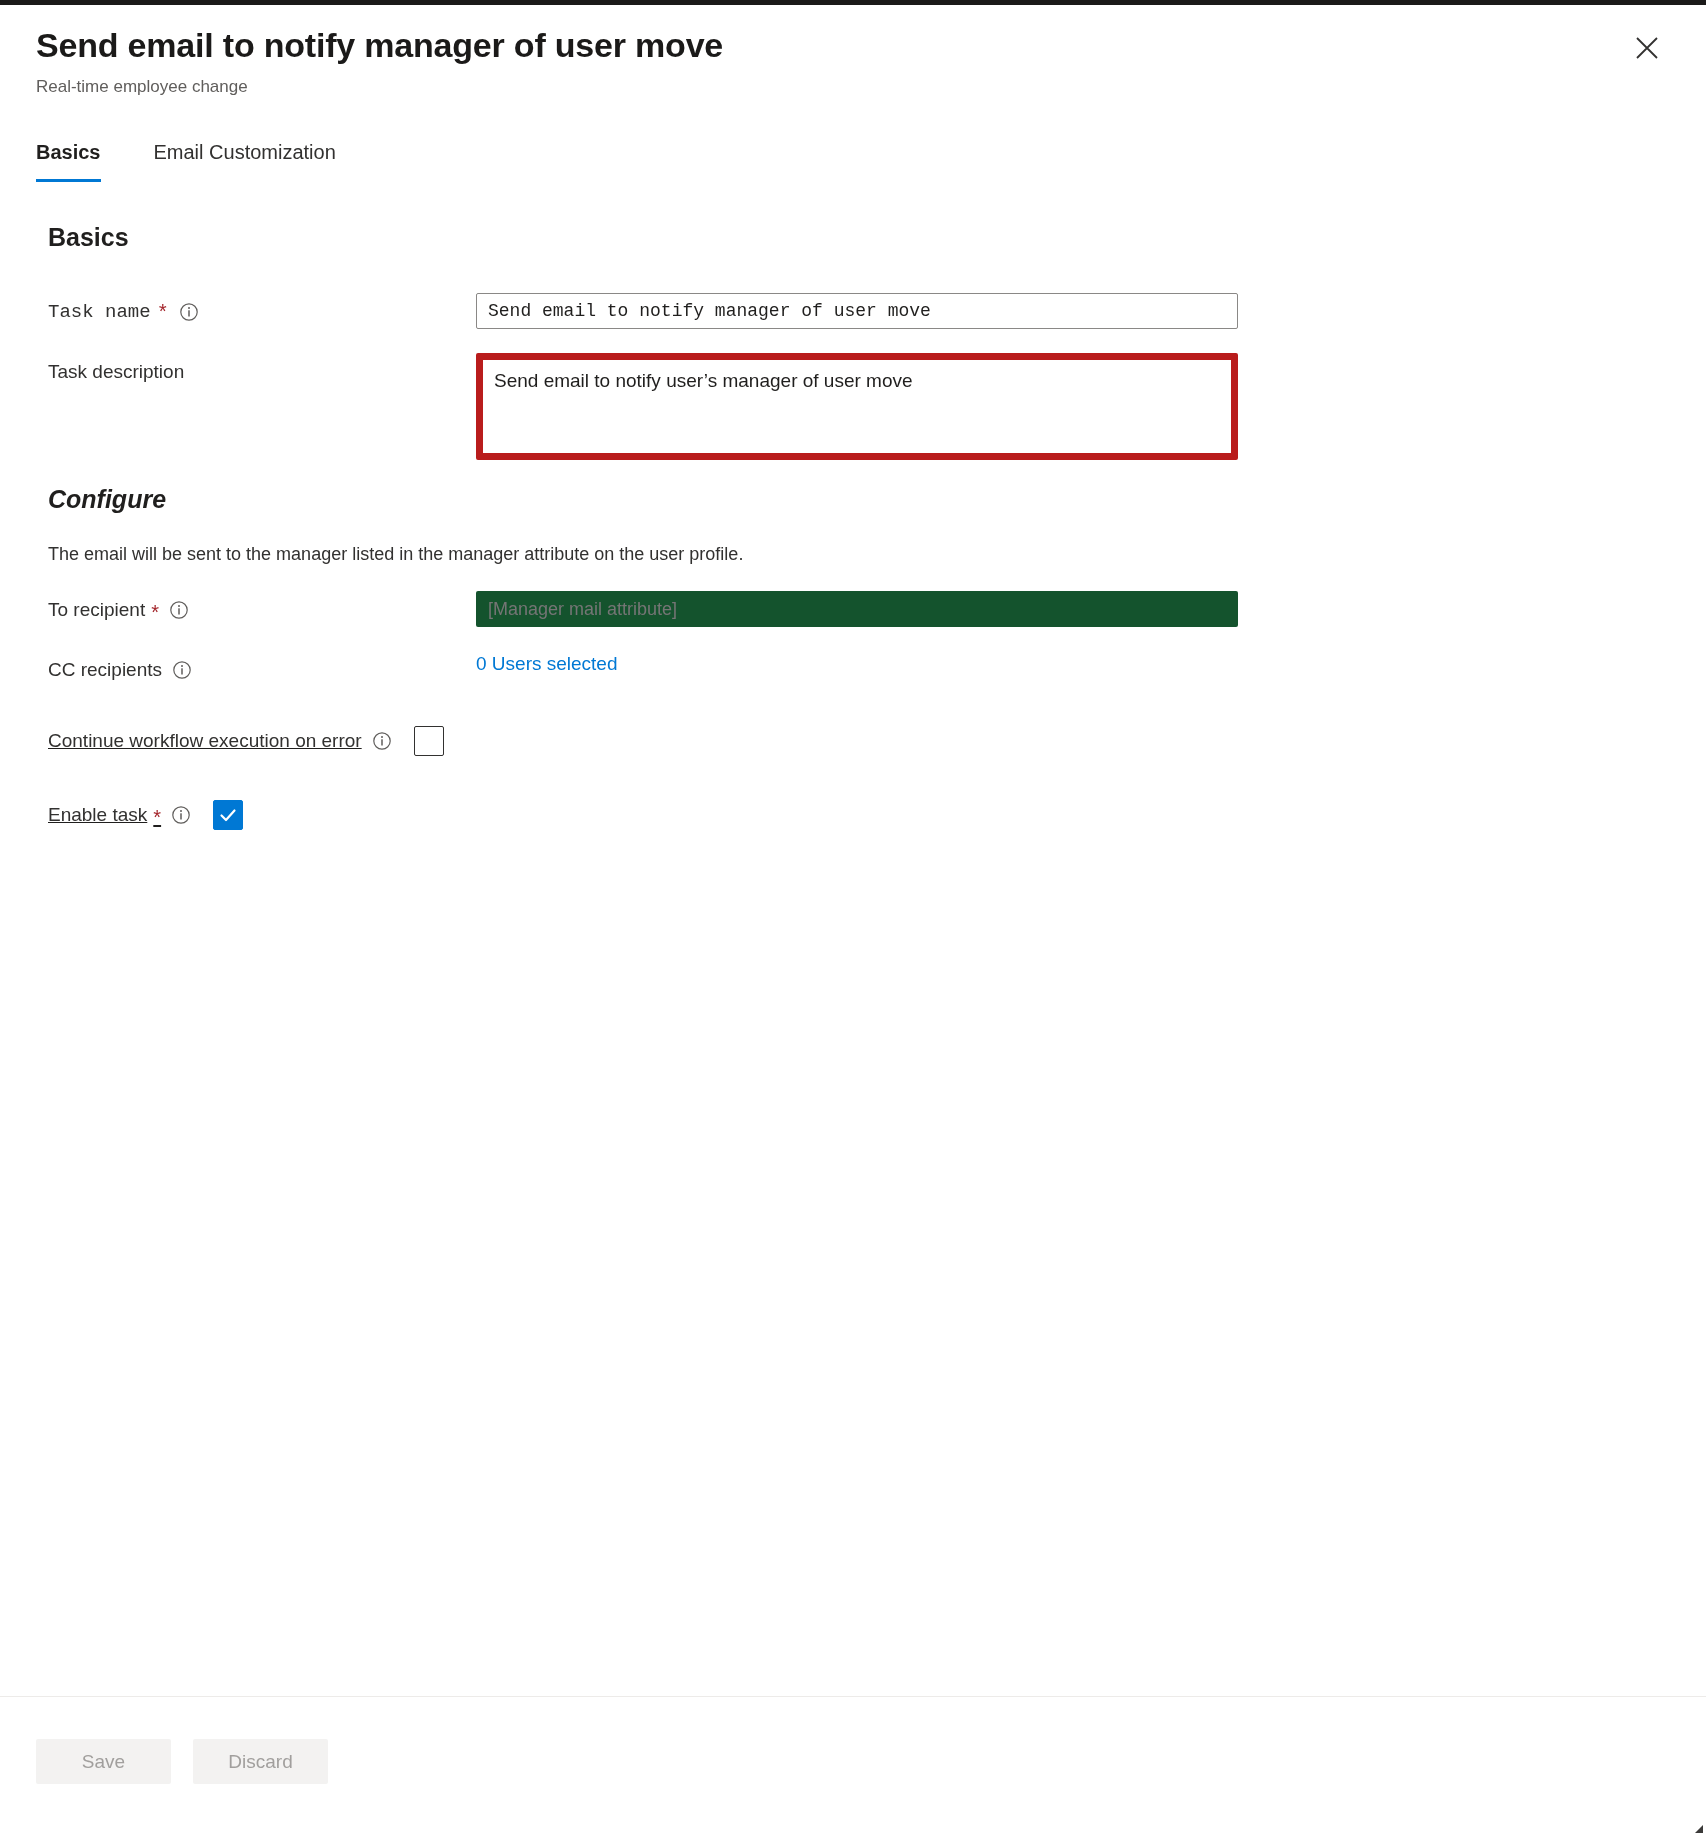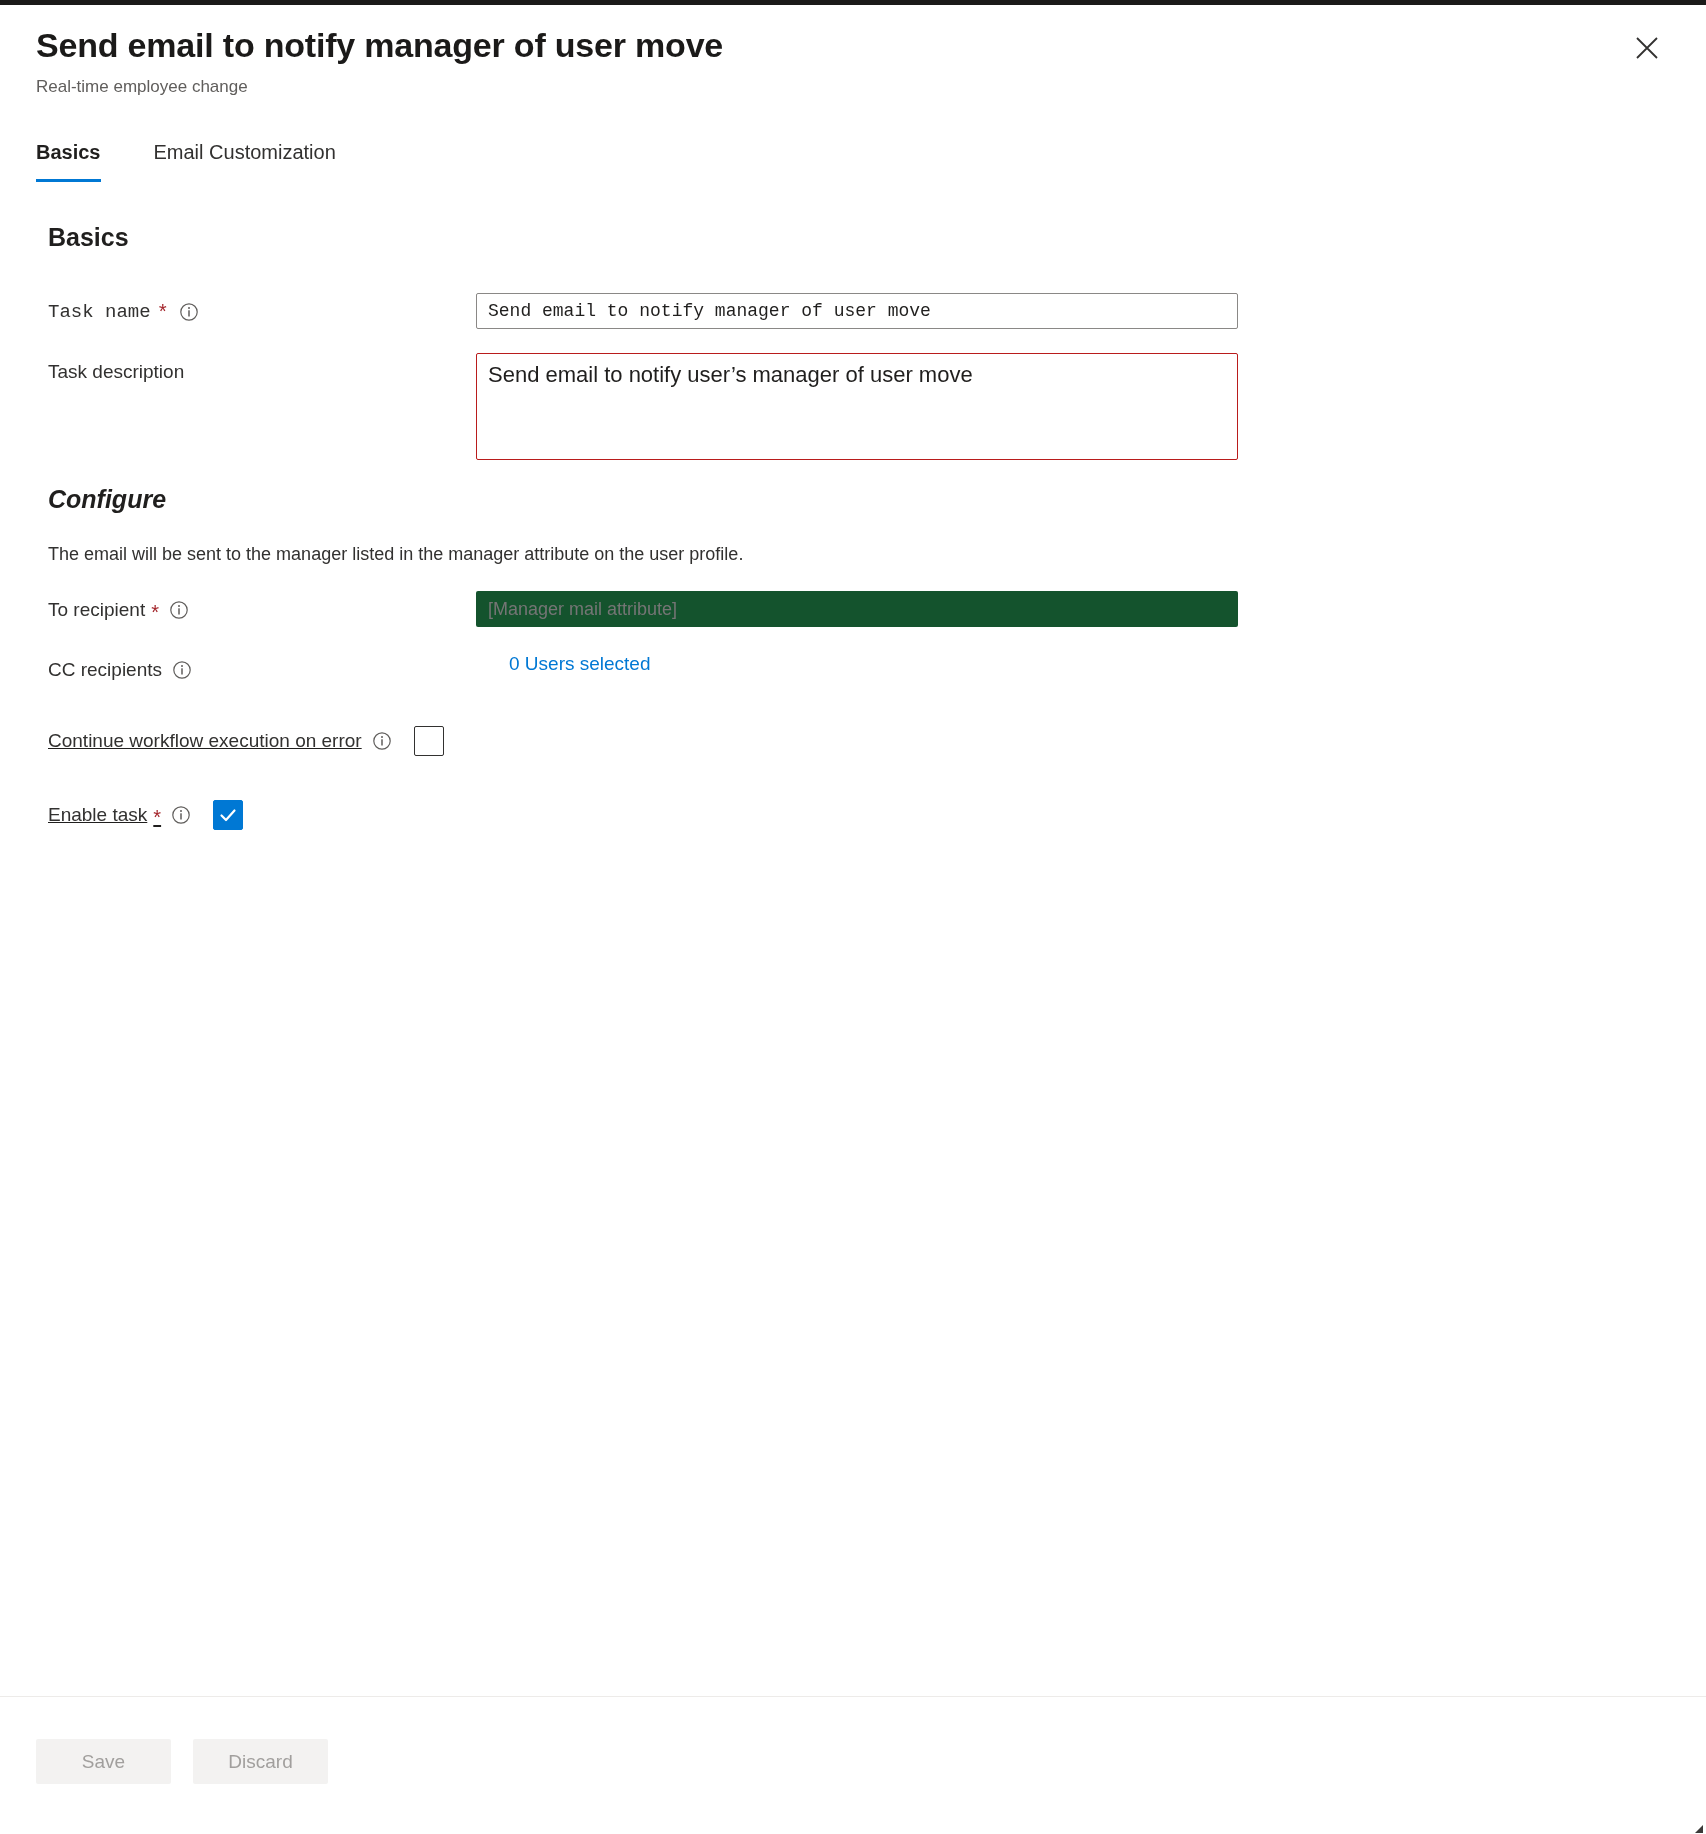--- a/index.html
+++ b/index.html
@@ -182,24 +182,24 @@
     font-size: 18px;
     color: #201f1e;
     padding: 0 11px;
     border-radius: 2px;
     outline: none;
   }
 
   .textarea-input {
     width: 762px;
     height: 107px;
-    border: 1px solid #b91c1c;
+    border: 7px solid #b91c1c;
     background: #ffffff;
     font-family: inherit;
-    font-size: 22px;
+    font-size: 19px;
     color: #201f1e;
     padding: 8px 11px;
     border-radius: 2px;
     resize: none;
     outline: none;
     line-height: 26px;
   }
 
   .text-input.readonly {
     background: #14532d;
@@ -210,21 +210,20 @@
   .link-button {
     font-size: 19px;
     line-height: 26px;
     color: #0078d4;
     background: none;
     border: none;
     padding: 0;
     cursor: pointer;
     font-family: inherit;
     text-decoration: none;
-    margin-left: 33px;
   }
 
   
   .row-checkbox {
     display: flex;
     align-items: center;
     margin-top: 44px;
     text-decoration: underline;
   }
   .row-checkbox .field-label { padding-top: 0; }

